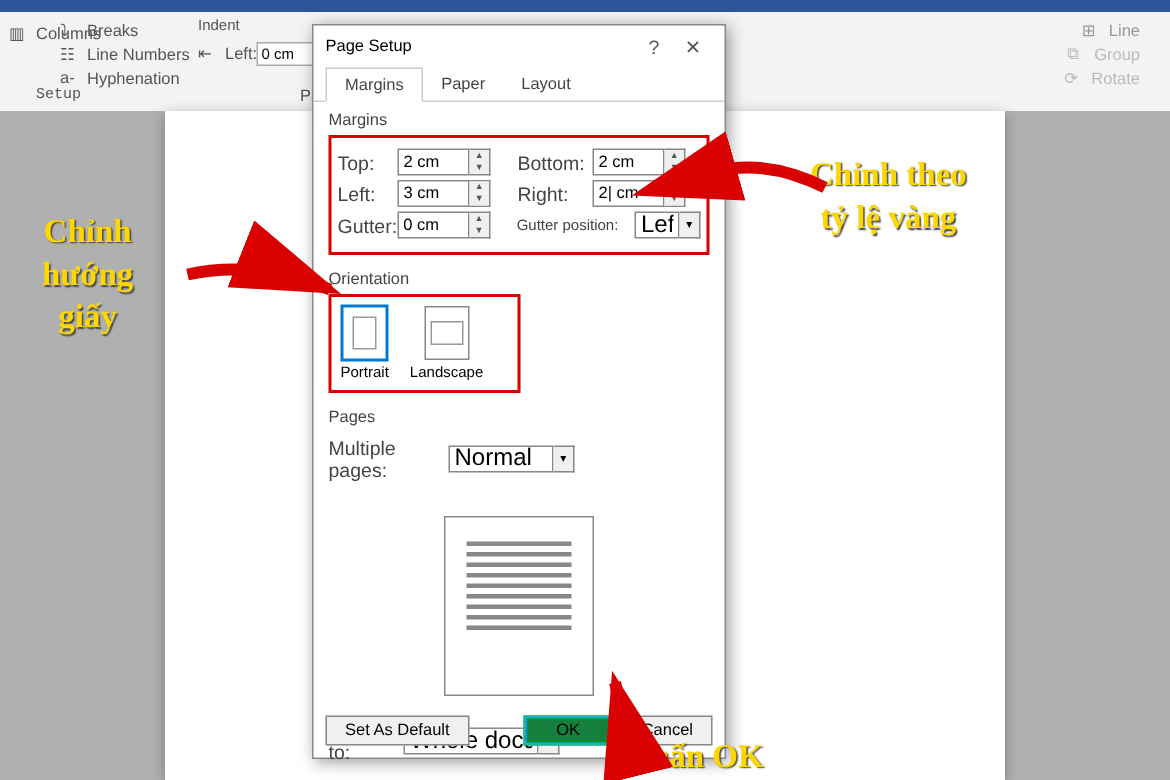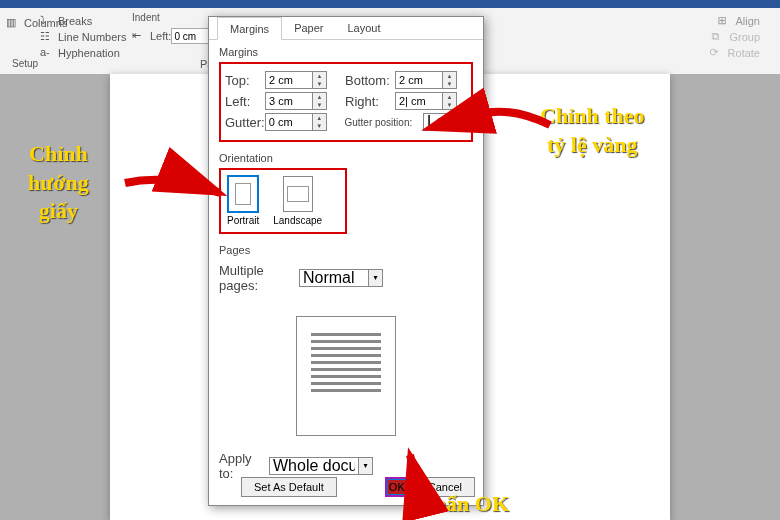--- a/index.html
+++ b/index.html
@@ -4,21 +4,21 @@
 <style>
 * { box-sizing: border-box; margin: 0; padding: 0; font-family: "Segoe UI", Tahoma, sans-serif; }
 body { width: 780px; height: 520px; background: #b0b0b0; position: relative; overflow: hidden; }
 
 
 .ribbon-top { background: #2b579a; height: 8px; }
 .ribbon { background: #f3f3f3; height: 66px; position: relative; font-size: 11px; color: #555; }
 .ribbon .item { position: absolute; display: flex; align-items: center; }
 .ribbon .icon-sm { width: 14px; height: 14px; display: inline-block; margin-right: 4px; }
 .ribbon-sep { position: absolute; left: 200px; top: 50px; font-size: 11px; color: #555; }
-.ribbon-left-label { position: absolute; left: 12px; top: 50px; font-size: 10px; color: #555; }
+.ribbon-left-label { position: absolute; left: 24px; top: 50px; font-size: 10px; color: #555; font-family: Liberation Mono, monospace; }
 
 .doc-bg { position: absolute; left: 110px; top: 74px; width: 560px; height: 446px; background: #fff; box-shadow: 0 2px 8px rgba(0,0,0,0.3); }
 
 
 .dialog { position: absolute; left: 208px; top: 16px; width: 276px; height: 490px; background: #fff; border: 1px solid #888; box-shadow: 2px 2px 10px rgba(0,0,0,0.4); font-size: 11px; }
 .dialog-title { height: 28px; display: flex; align-items: center; padding: 0 8px; }
 .dialog-title span { flex: 1; }
 .dialog-close, .dialog-help { width: 26px; text-align: center; font-size: 13px; color: #555; cursor: pointer; }
 
 .tabs { display: flex; border-bottom: 1px solid #ccc; padding-left: 8px; }
@@ -44,22 +44,22 @@
 .orient-icon { width: 30px; height: 36px; border: 1px solid #888; margin: 0 auto 3px; display: flex; align-items: center; justify-content: center; background: #fff; }
 .orient-icon.selected { border: 1px solid #0078d4; box-shadow: 0 0 0 1px #0078d4; }
 .orient-icon-inner-p { width: 16px; height: 22px; border: 1px solid #999; }
 .orient-icon-inner-l { width: 22px; height: 16px; border: 1px solid #999; }
 
 .preview-box { width: 100px; height: 120px; border: 1px solid #888; margin: 6px auto 4px; background: #fff; padding: 12px 14px; }
 .preview-line { height: 3px; background: #888; margin: 4px 0; }
 
 .dialog-footer { position: absolute; bottom: 8px; left: 8px; right: 8px; display: flex; align-items: center; }
 .btn { border: 1px solid #888; background: #f0f0f0; padding: 3px 12px; font-size: 11px; cursor: pointer; }
-.btn-default { margin-right: auto; margin-left: 24px; }
-.btn-ok { border: 2px solid #a21caf; padding: 2px 2px; margin-right: 6px; background: #b91c1c; box-shadow: inset 0 0 0 1px #0078d4; }
+.btn-default { margin-right: auto; }
+.btn-ok { border: 2px solid #14b8a6; padding: 2px 20px; margin-right: 6px; background: #15803d; box-shadow: inset 0 0 0 1px #0078d4; }
 
 
 .anno { position: absolute; font-family: Georgia, serif; font-weight: bold; color: #ffd700; text-shadow: 1px 1px 1px #444; font-size: 22px; line-height: 1.3; text-align: center; }
 .arrow { position: absolute; }
 .arrow svg { overflow: visible; }
 
 .ribbon-inp { width: 40px; height: 16px; border: 1px solid #aaa; font-size: 10px; padding: 0 2px; }
 </style>
 </head>
 <body>
@@ -87,35 +87,40 @@
   <div class="item" style="left:132px; top:4px; font-size:10px;">Indent</div>
   <div class="item" style="left:132px; top:20px;">
     <span class="icon-sm">⇤</span>
     <span>Left:</span>
     <input class="ribbon-inp" value="0 cm" style="">
   </div>
   <div class="ribbon-sep">Paragra</div>
 
   <div class="item" style="right:20px; top:6px; color:#999;">
     <span class="icon-sm">⊞</span>
-    <span>Align</span>
+    <span>Line</span>
   </div>
   <div class="item" style="right:20px; top:22px; color:#bbb;">
     <span class="icon-sm">⧉</span>
     <span>Group</span>
   </div>
   <div class="item" style="right:20px; top:38px; color:#bbb;">
     <span class="icon-sm">⟳</span>
     <span>Rotate</span>
   </div>
 </div>
 
 <div class="doc-bg"></div>
 
 <div class="dialog">
+  <div class="dialog-title">
+    <span>Page Setup</span>
+    <div class="dialog-help">?</div>
+    <div class="dialog-close">✕</div>
+  </div>
 
   <div class="tabs">
     <div class="tab active">Margins</div>
     <div class="tab">Paper</div>
     <div class="tab">Layout</div>
   </div>
 
   <div class="section">
     <div class="section-label">Margins</div>
     <div class="margins-box">

